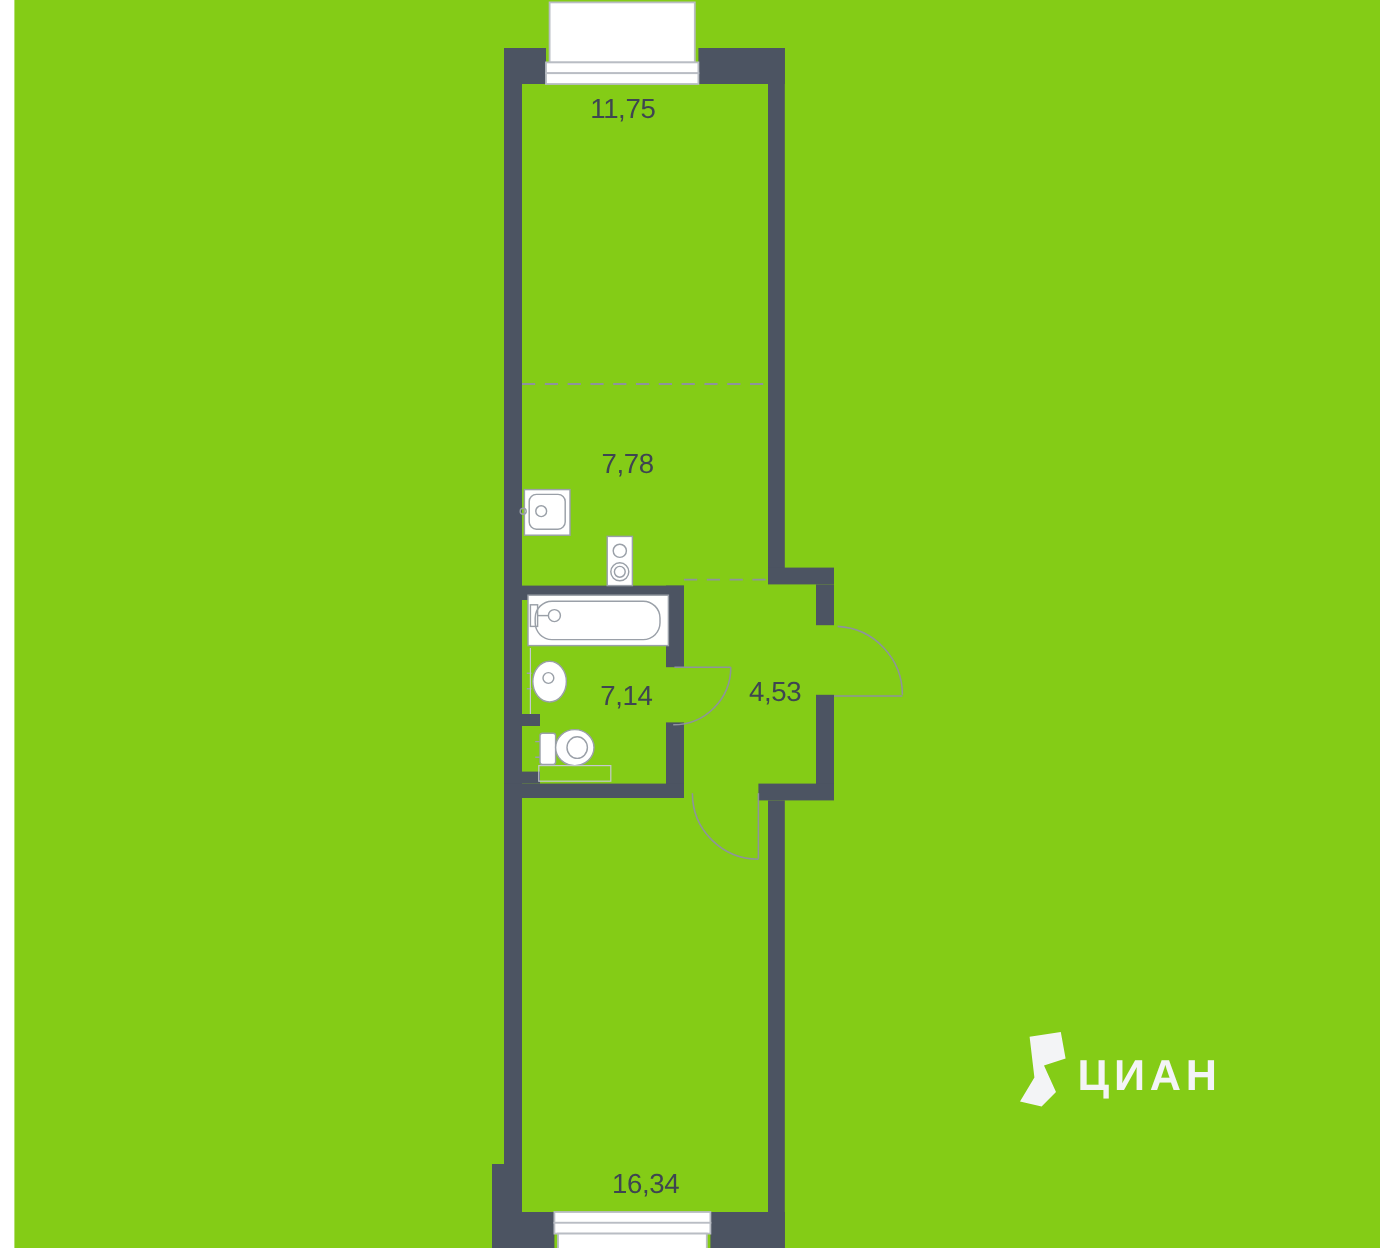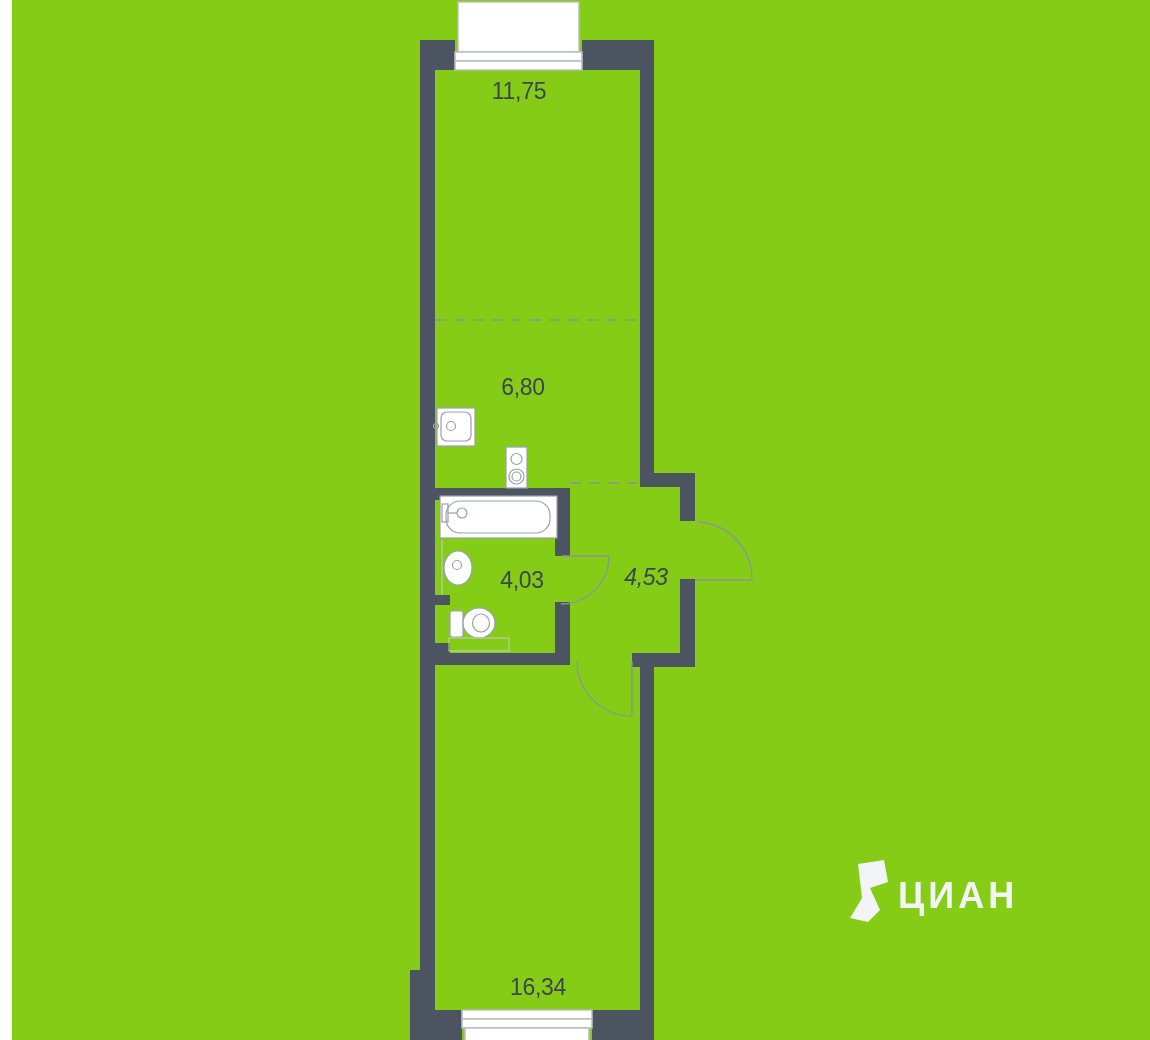--- a/index.html
+++ b/index.html
@@ -103,23 +103,23 @@
 
     <g>
       <rect class="fix" x="494" y="447" width="21" height="41"></rect>
       <circle class="fixn" cx="504.5" cy="459" r="5.5"></circle>
       <circle class="fixn" cx="504.5" cy="476.5" r="7.5"></circle>
       <circle class="fixn" cx="504.5" cy="476.5" r="4.5"></circle>
     </g>
   </svg>
 
   <div class="room-label" style="left:507px;top:91px;">11,75</div>
-  <div class="room-label" style="left:511px;top:387px;">6,80</div>
-  <div class="room-label" style="left:510px;top:580px;">4,03</div>
-  <div class="room-label" style="left:634px;top:577px;font-style:italic;">4,53</div>
+  <div class="room-label" style="left:511px;top:387px;">7,78</div>
+  <div class="room-label" style="left:510px;top:580px;">7,14</div>
+  <div class="room-label" style="left:634px;top:577px;">4,53</div>
   <div class="room-label" style="left:526px;top:987px;">16,34</div>
 
   <svg class="watermark" width="200" height="70" viewBox="0 0 200 70">
     <path d="M18,6 L44,2 L48,24 L30,30 L40,52 L28,64 L10,60 L22,40 Z" fill="var(--wm,#f3f4f6)"></path>
     <text x="58" y="50" font-size="36" font-weight="bold" letter-spacing="4" fill="var(--wm,#f3f4f6)">ЦИАН</text>
   </svg>
 
 </div>
 
 </body></html>

